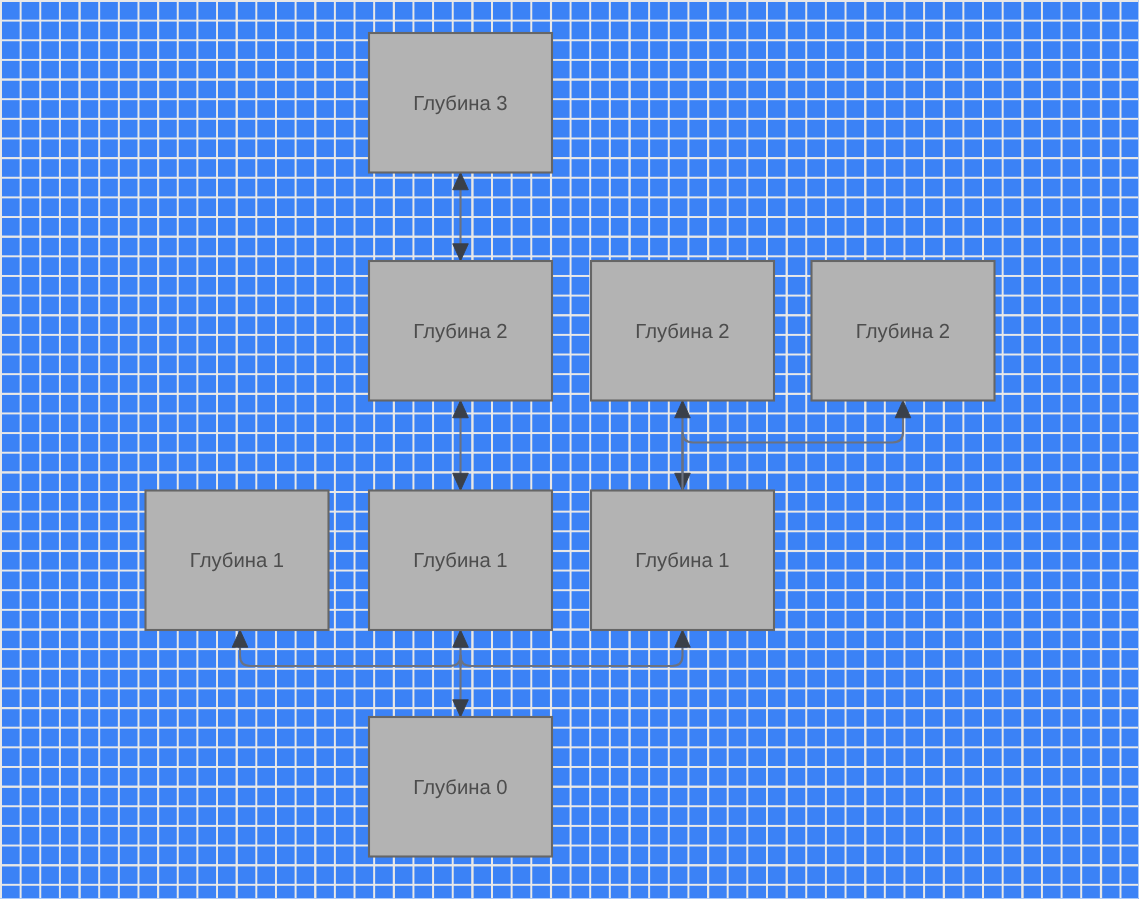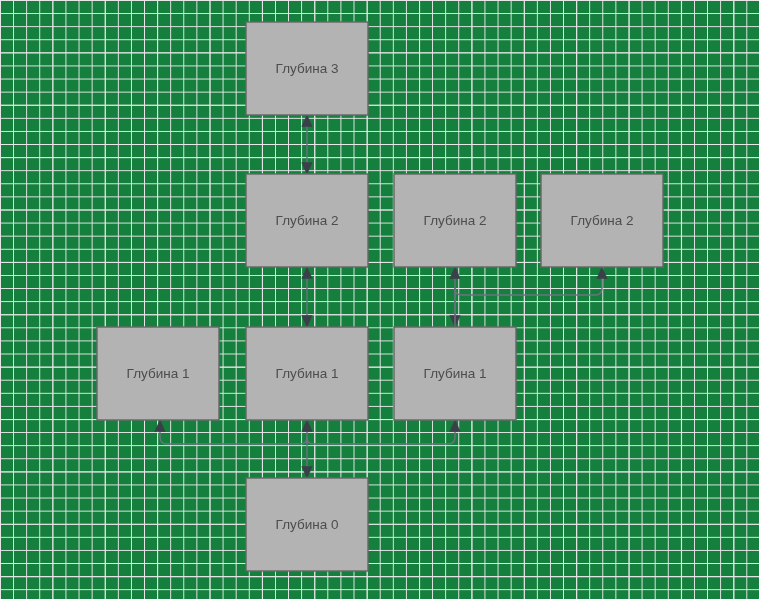--- a/index.html
+++ b/index.html
@@ -5,21 +5,21 @@
   html, body {
     margin: 0;
     padding: 0;
     background: #ffffff;
   }
   #canvas-root {
     position: relative;
     width: 759px;
     height: 599px;
     overflow: hidden;
-    background-color: #15803d;
+    background-color: #3b82f6;
     font-family: "Liberation Sans", sans-serif;
   }
   
   #grid-layer {
     position: absolute;
     inset: 0;
     background-image:
       linear-gradient(to right, #e8e8e8 1px, transparent 1px),
       linear-gradient(to bottom, #e8e8e8 1px, transparent 1px),
       linear-gradient(to right, #d4d4d4 1px, transparent 1px),

